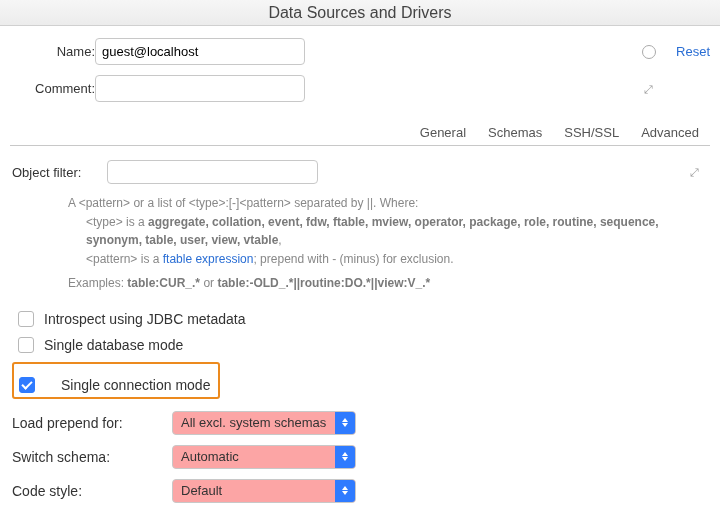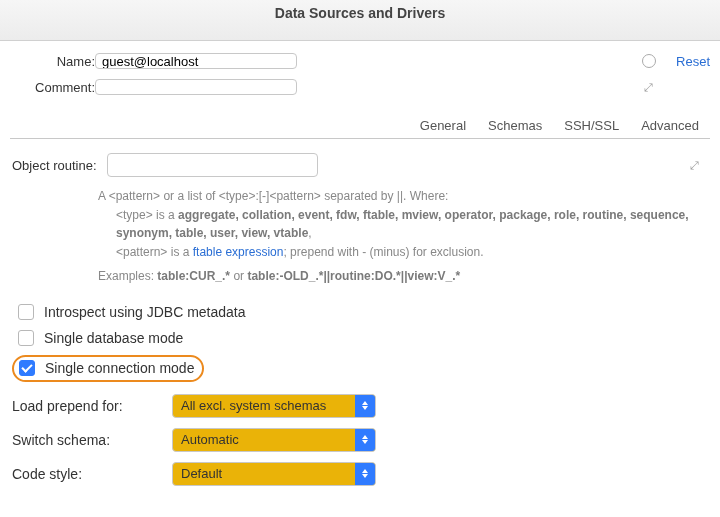--- a/index.html
+++ b/index.html
@@ -6,48 +6,47 @@
   body {
     font-family: -apple-system, "Helvetica Neue", Arial, sans-serif;
     font-size: 13px;
     color: #333;
     background: #fff;
     width: 720px;
     height: 517px;
     overflow: hidden;
   }
   .titlebar {
-    height: 41px;
+    height: 26px;
     background: linear-gradient(#f6f6f6, #ececec);
     border-bottom: 1px solid #d0d0d0;
     text-align: center;
     line-height: 26px;
-    font-size: 14px;
+    font-size: 16px;
     color: #444;
-    font-weight: bold;
   }
   .form-section {
     padding: 12px 10px 6px 10px;
   }
   .form-row {
     display: flex;
     align-items: center;
     margin-bottom: 10px;
   }
   .form-row .label {
     width: 85px;
     color: #333;
     text-align: right;
   }
   .text-input {
     flex: 1;
-    height: 16px;
+    height: 27px;
     border: 1px solid #c8c8c8;
     border-radius: 4px;
-    padding: 2px 18px 2px 6px;
+    padding: 2px 26px 2px 6px;
     font-size: 13px;
     background: #fff;
     position: relative;
   }
   .input-wrap { flex:1; position:relative; }
   .circle-icon {
     position: absolute;
     right: 6px; top: 50%; transform: translateY(-50%);
     width: 14px; height: 14px;
     border: 1.2px solid #aaa; border-radius: 50%;
@@ -86,21 +85,21 @@
   }
   .panel { padding: 14px 12px 10px 12px; }
   .filter-row {
     display: flex; align-items: center; margin-bottom: 10px;
   }
   .filter-row .label { width: 95px; }
   .filter-input {
     flex:1; height:24px; border:1px solid #c8c8c8; border-radius:4px; padding:2px 26px 2px 6px;
   }
   .help {
-    margin-left: 86px;
+    margin-left: 56px;
     font-size: 12px;
     color: #888;
     line-height: 1.55;
   }
   .help b { color: #7a7a7a; font-weight: 600; }
   .help .regex { color: #2a6ed4; }
   .options-block { margin-top: 13px; }
   .checkbox-row {
     display:flex; align-items:center;
     padding: 5px 6px;
@@ -121,41 +120,42 @@
   .checkbox.checked::after {
     content: "";
     width: 4px; height: 8px;
     border: solid #fff;
     border-width: 0 2px 2px 0;
     transform: rotate(45deg);
     margin-top: -2px;
   }
   .highlight-box {
     border: 2.5px solid #ec8a1e;
-    border-radius: 14px;
+    border-radius: 3px;
     display: inline-flex;
     align-items: center;
-    padding: 3px 8px 4px 5px;
+    padding: 13px 8px 4px 5px;
     margin-top: 4px;
     margin-bottom: 2px;
+    gap: 16px;
   }
   .select-row {
     display:flex; align-items:center;
     margin-top: 10px;
   }
   .select-row .label { width: 160px; font-size: 14px; }
   .select {
-    width: 204px;
+    width: 184px;
     height: 24px;
     border: 1px solid #c8c8c8;
     border-radius: 4px;
     display:flex; align-items:center;
     padding: 0 0 0 8px;
     position: relative;
-    background:#eab308;
+    background:#fca5a5;
   }
   .select-value { flex:1; font-size:13px; }
   .select-button {
     width: 20px; height: 100%;
     background: #2f7bff;
     border-radius: 0 3px 3px 0;
     display:flex; flex-direction:column; align-items:center; justify-content:center;
     gap:1px;
   }
   .select-button .caret-up, .select-button .caret-down {
@@ -190,21 +190,21 @@
 
 <div class="tabbar">
   <div class="tab">General</div>
   <div class="tab">Schemas</div>
   <div class="tab">SSH/SSL</div>
   <div class="tab">Advanced</div>
 </div>
 
 <div class="panel">
   <div class="filter-row">
-    <span class="label">Object routine:</span>
+    <span class="label">Object filter:</span>
     <div class="input-wrap">
       <input class="filter-input" value="" style="">
       <span class="expand-icon">⤢</span>
     </div>
   </div>
   <div class="help">
     <div>A &lt;pattern&gt; or a list of &lt;type&gt;:[-]&lt;pattern&gt; separated by ||. Where:</div>
     <div style="padding-left:18px">
       <span>&lt;type&gt; is a </span><b>aggregate, collation, event, fdw, ftable, mview, operator, package, role, routine, sequence, synonym, table, user, view, vtable</b>,
     </div>

